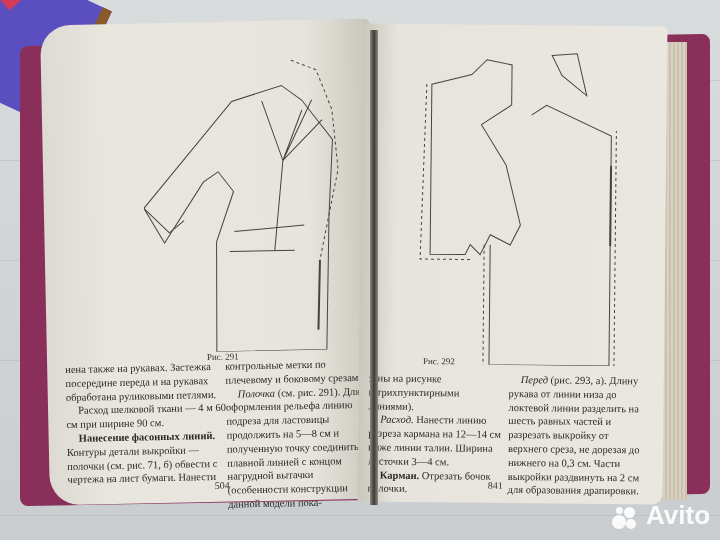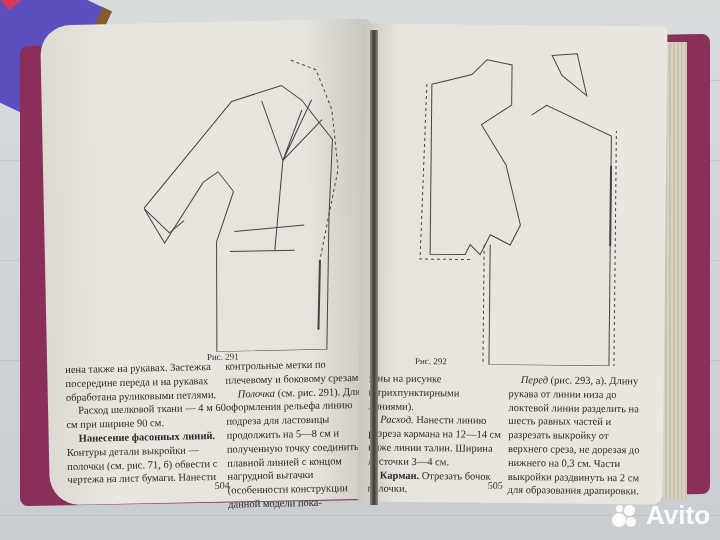--- a/index.html
+++ b/index.html
@@ -27,21 +27,21 @@
     background:repeating-linear-gradient(90deg,#d8d2c2 0,#d8d2c2 2px,#b8ad95 3px,#e2dccd 4px);}
   .gutter{position:absolute;left:370px;top:30px;width:8px;height:475px;
     background:linear-gradient(90deg,#8d8a82,#3b3a35,#8d8a82);}
   .txt{position:absolute;font-size:10.5px;line-height:13.8px;color:#2b2a28;}
   .txt p{margin:0;text-indent:12px;}
   .txt .bold{font-weight:bold;}
   .txt .it{font-style:italic;}
   .cap{position:absolute;font-size:9px;color:#333;}
   .pno{position:absolute;font-size:10px;color:#333;}
   svg.fig{position:absolute;}
-  .avito{position:absolute;left:612px;top:500px;display:flex;align-items:center;gap:4px;
+  .avito{position:absolute;left:612px;top:500px;display:flex;align-items:flex-end;gap:4px;
     color:rgba(255,255,255,.9);font-family:"Liberation Sans",sans-serif;font-weight:bold;font-size:26px;}
   .dots{position:relative;width:30px;height:26px;}
   .dots span{position:absolute;background:rgba(255,255,255,.9);border-radius:50%;}
 </style>
 </head>
 <body>
 
 <div>
   <div class="wood-line" style="top:80px"></div>
     <div class="wood-line" style="top:160px"></div>
@@ -86,30 +86,30 @@
   <svg class="fig" style="left:50px;top:20px" width="240" height="320" viewBox="0 0 240 320">
     <g fill="none" stroke="#444" stroke-width="1">
       <path d="M20 40 L60 30 L75 15 L100 20 L100 60 L70 80 L95 120 L110 180 L100 200 L80 190 L70 210 L60 200 L55 210 L20 210 Z"></path>
       <path stroke-dasharray="3,3" d="M15 40 L10 215 L62 215"></path>
       <path d="M80 200 L80 320 L200 320 L200 90 L135 60 L120 70"></path>
       <path stroke-dasharray="3,3" d="M74 200 L74 330 L205 330 L205 85"></path>
       <path stroke-width="2" d="M200 120 L200 200"></path>
       <path d="M140 10 L165 8 L175 50 L150 30 Z"></path>
     </g>
   </svg>
-  <div class="cap" style="left:56px;top:332px">Рис. 292</div>
+  <div class="cap" style="left:64px;top:332px">Рис. 292</div>
   <div class="txt" style="left:10px;top:348px;width:138px">
     <p style="text-indent:0">заны на рисунке штрихпунктирными линиями).</p>
     <p><span class="it">Расход.</span><span> Нанести линию разреза кармана на 12—14 см ниже линии талии. Ширина листочки 3—4 см.</span></p>
     <p><span class="bold">Карман.</span><span> Отрезать бочок полочки.</span></p>
   </div>
   <div class="txt" style="left:150px;top:348px;width:140px">
     <p><span class="it">Перед</span><span> (рис. 293, а). Длину рукава от линии низа до локтевой линии разделить на шесть равных частей и разрезать выкройку от верхнего среза, не дорезая до нижнего на 0,3 см. Части выкройки раздвинуть на 2 см для образования драпировки.</span></p>
   </div>
-  <div class="pno" style="left:130px;top:455px">505</div>
+  <div class="pno" style="left:130px;top:455px">841</div>
 </div>
 
 <div class="gutter"></div>
 
 <div class="avito">
   <div class="dots">
     <span style="left:0;top:10px;width:14px;height:14px"></span>
     <span style="left:12px;top:2px;width:11px;height:11px"></span>
     <span style="left:14px;top:14px;width:10px;height:10px"></span>
     <span style="left:4px;top:2px;width:7px;height:7px"></span>

